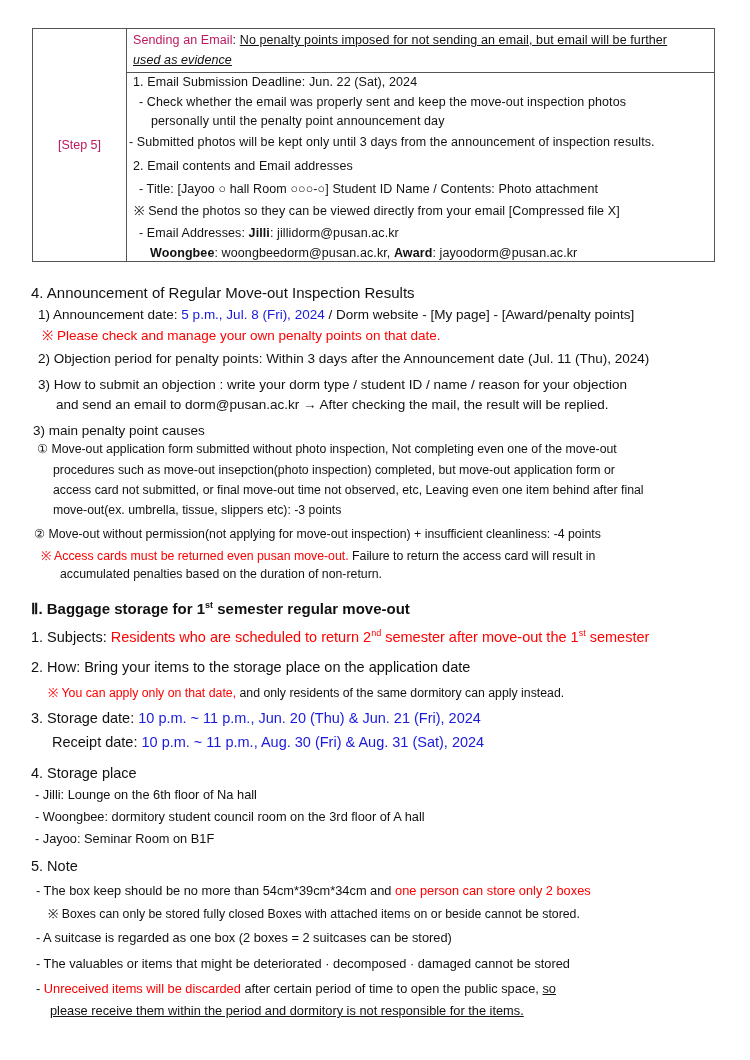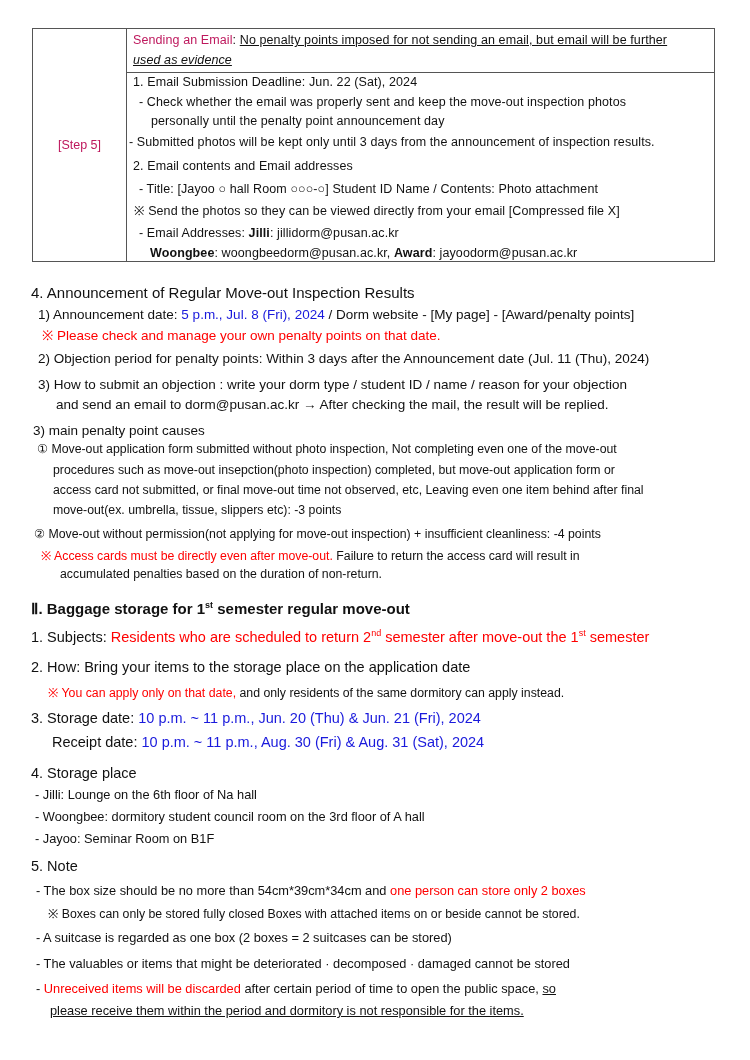--- a/index.html
+++ b/index.html
@@ -71,21 +71,21 @@
 <div class="abs t13" style="left:38px; top:377px;">3) How to submit an objection : write your dorm type / student ID / name / reason for your objection</div>
 <div class="abs t13" style="left:56px; top:397px;">and send an email to dorm@pusan.ac.kr → After checking the mail, the result will be replied.</div>
 
 <div class="abs t13" style="left:33px; top:423px;">3) main penalty point causes</div>
 <div class="abs t12" style="left:37px; top:442px;">① Move-out application form submitted without photo inspection, Not completing even one of the move-out</div>
 <div class="abs t12" style="left:53px; top:463px;">procedures such as move-out insepction(photo inspection) completed, but move-out application form or</div>
 <div class="abs t12" style="left:53px; top:483px;">access card not submitted, or final move-out time not observed, etc, Leaving even one item behind after final</div>
 <div class="abs t12" style="left:53px; top:503px;">move-out(ex. umbrella, tissue, slippers etc): -3 points</div>
 <div class="abs t12" style="left:34px; top:527px;">② Move-out without permission(not applying for move-out inspection) + insufficient cleanliness: -4 points</div>
 <div class="abs t12" style="left:41px; top:547px;">
-  <span class="red">※ Access cards must be directly even after move-out.</span><span> Failure to return the access card will result in</span>
+  <span class="red">※ Access cards must be returned even pusan move-out.</span><span> Failure to return the access card will result in</span>
 </div>
 <div class="abs t12" style="left:60px; top:567px;">accumulated penalties based on the duration of non-return.</div>
 
 <div class="abs t15 bold" style="left:31px; top:600px;">
   <span>Ⅱ. Baggage storage for 1</span><sup>st</sup><span> semester regular move-out</span>
 </div>
 
 <div class="abs t14" style="left:31px; top:629px;">
   <span>1. Subjects: </span><span class="red">Residents who are scheduled to return 2</span><sup class="red">nd</sup><span class="red"> semester after move-out the 1</span><sup class="red">st</sup><span class="red"> semester</span>
 </div>
@@ -102,21 +102,21 @@
   <span>Receipt date: </span><span class="blue">10 p.m. ~ 11 p.m., Aug. 30 (Fri) &amp; Aug. 31 (Sat), 2024</span>
 </div>
 
 <div class="abs t14" style="left:31px; top:765px;">4. Storage place</div>
 <div class="abs t125" style="left:35px; top:787px;">- Jilli: Lounge on the 6th floor of Na hall</div>
 <div class="abs t125" style="left:35px; top:809px;">- Woongbee: dormitory student council room on the 3rd floor of A hall</div>
 <div class="abs t125" style="left:35px; top:831px;">- Jayoo: Seminar Room on B1F</div>
 
 <div class="abs t14" style="left:31px; top:858px;">5. Note</div>
 <div class="abs t125" style="left:36px; top:883px;">
-  <span>- The box size should be no more than 54cm*39cm*34cm and </span><span class="red">one person can store only 2 boxes</span>
+  <span>- The box keep should be no more than 54cm*39cm*34cm and </span><span class="red">one person can store only 2 boxes</span>
 </div>
 <div class="abs t12" style="left:48px; top:905px;">※ Boxes can only be stored fully closed Boxes with attached items on or beside cannot be stored.</div>
 <div class="abs t125" style="left:36px; top:930px;">- A suitcase is regarded as one box (2 boxes = 2 suitcases can be stored)</div>
 <div class="abs t125" style="left:36px; top:956px;">- The valuables or items that might be deteriorated · decomposed · damaged cannot be stored</div>
 <div class="abs t125" style="left:36px; top:981px;">
   <span>- </span><span class="red">Unreceived items will be discarded</span><span> after certain period of time to open the public space, </span><span class="u">so</span>
 </div>
 <div class="abs t125 u" style="left:50px; top:1003px;">please receive them within the period and dormitory is not responsible for the items.</div>
 
 </body></html>

